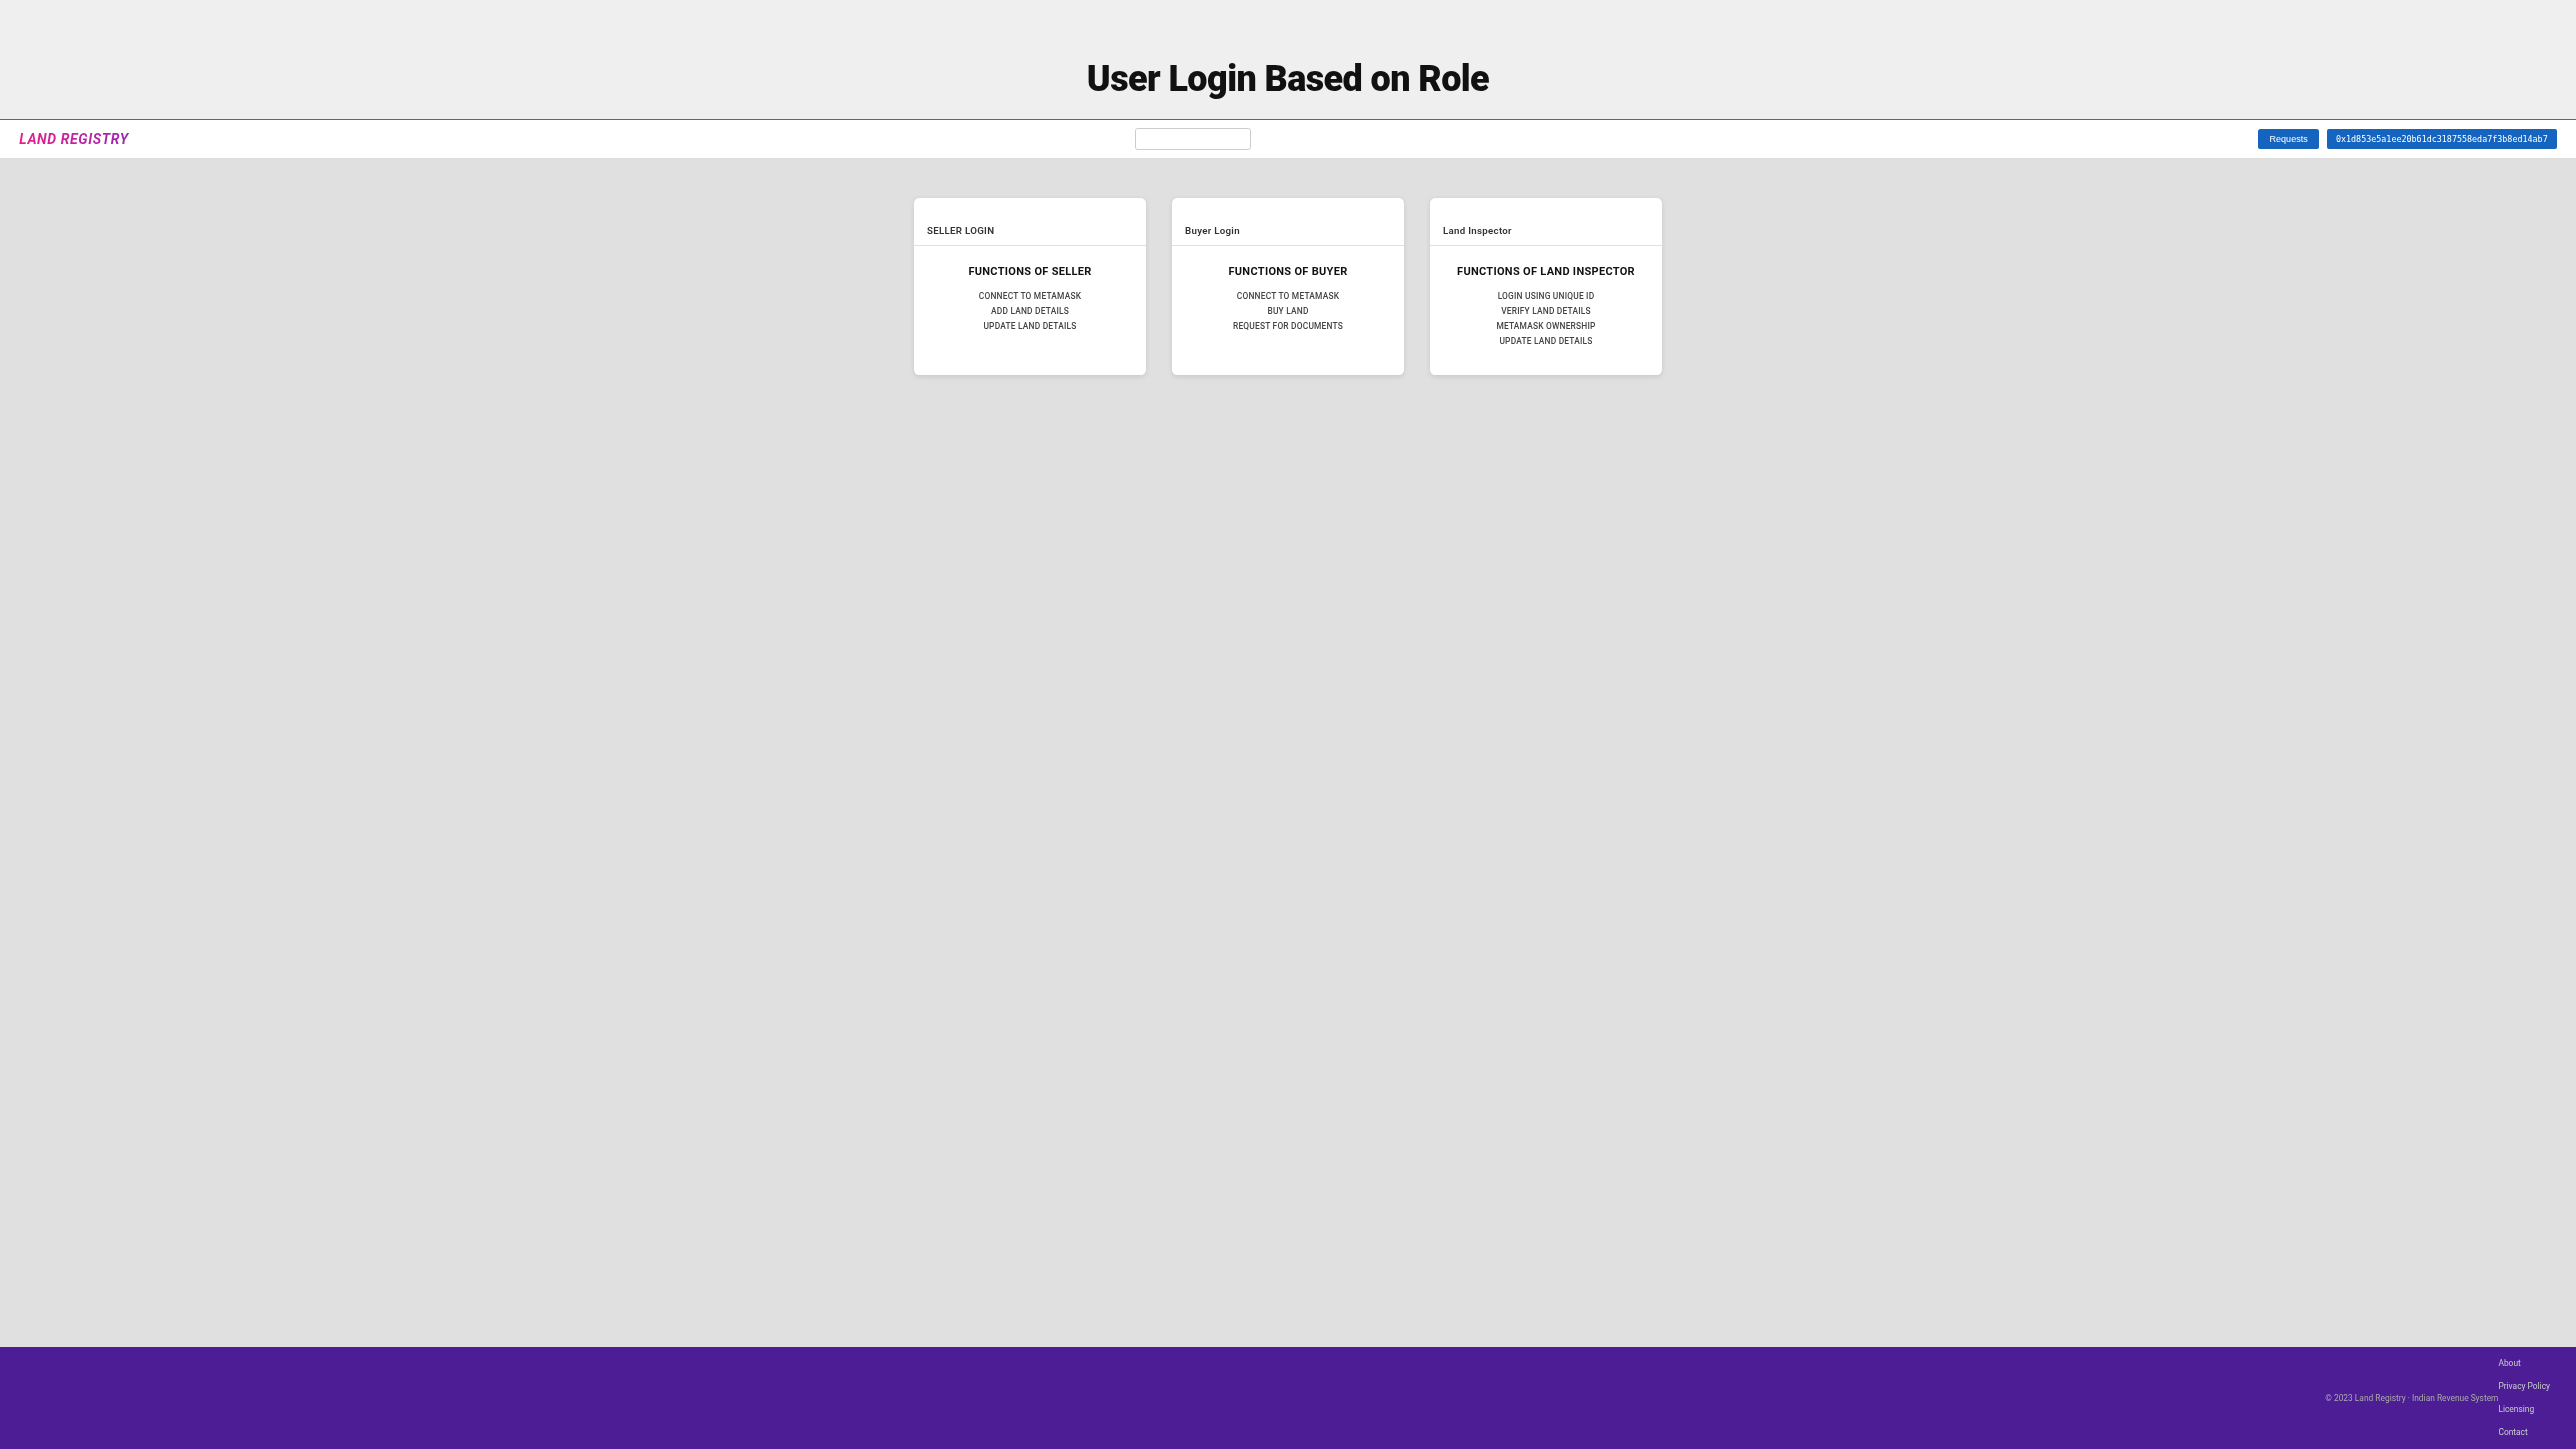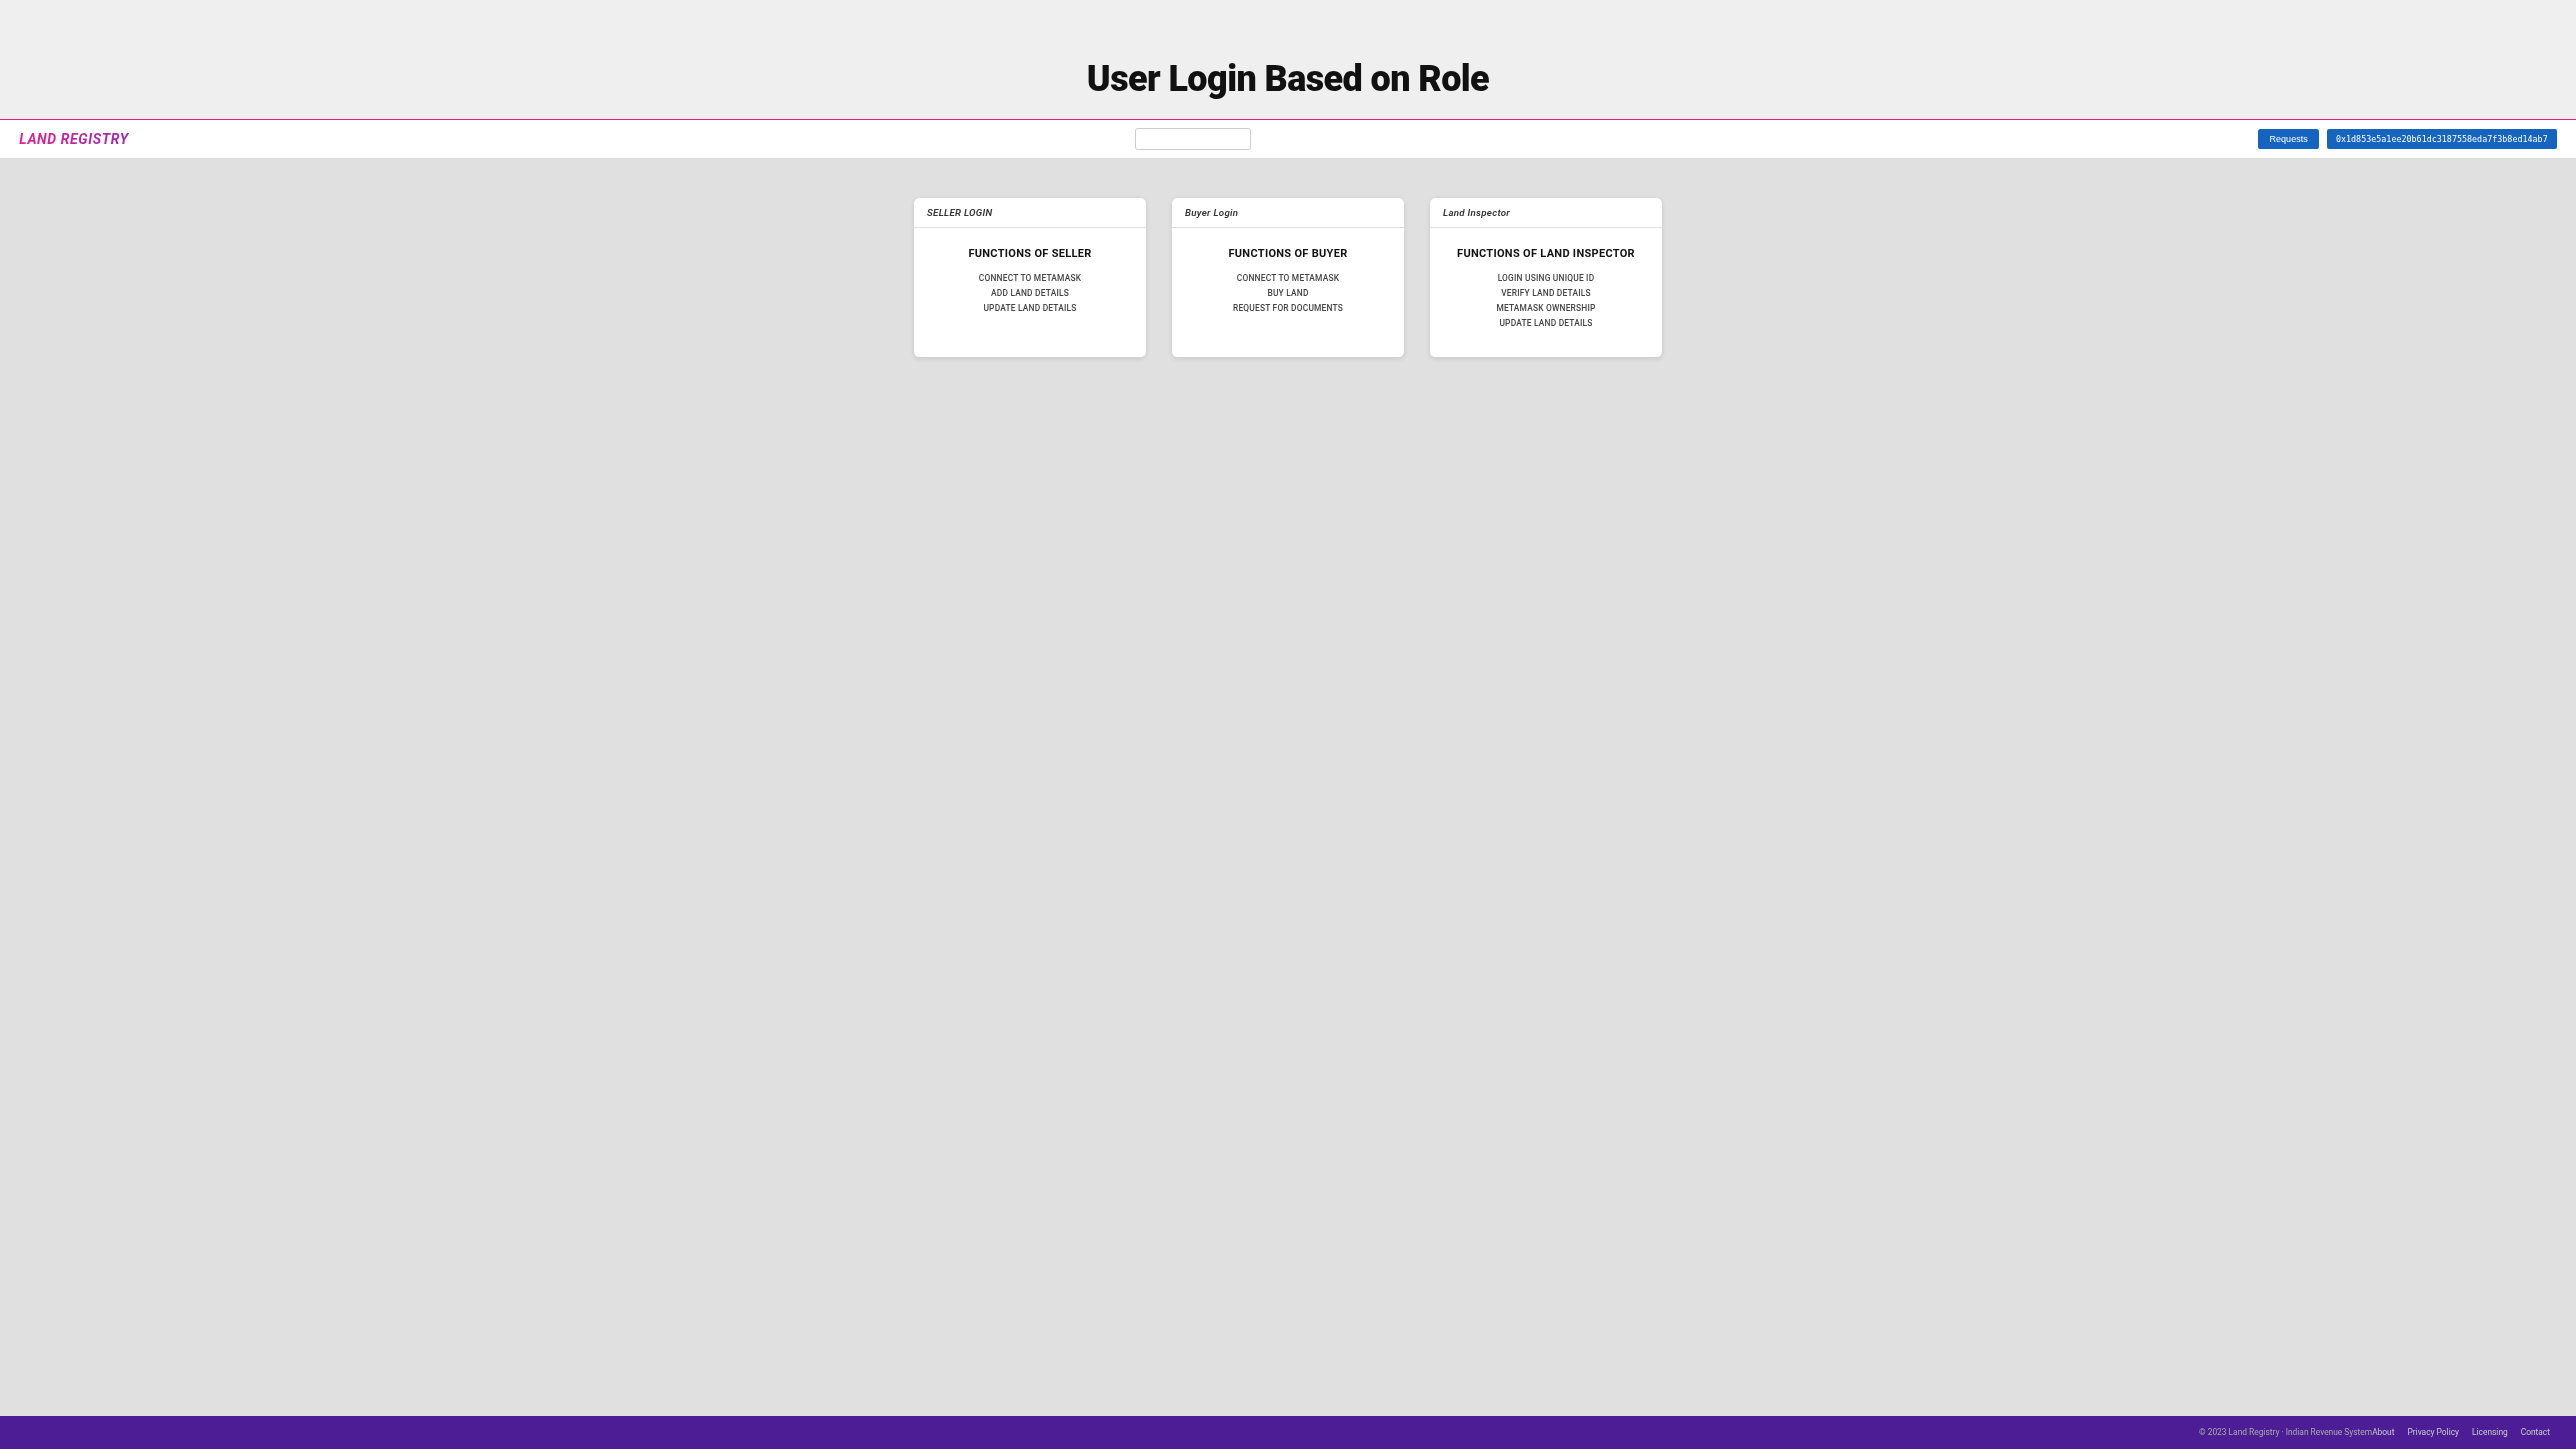--- a/index.html
+++ b/index.html
@@ -112,27 +112,26 @@
     .login-card {
       background-color: #fff;
       border-radius: 5.2px;
       box-shadow: 0 1.3px 5.2px rgba(0,0,0,0.1);
       flex: 1;
       max-width: 232px;
       overflow: hidden;
     }
 
     .card-header {
-      padding: 9px 13px 9px;
+      padding: 27px 13px 9px;
       border-bottom: 0.6px solid #e0e0e0;
       font-size: 9.7px;
       font-weight: 600;
       color: #333;
       letter-spacing: 0.3px;
-      font-style: italic;
     }
 
     .card-body {
       padding: 19.3px 13px 26px;
       text-align: center;
     }
 
     .functions-title {
       font-size: 11px;
       font-weight: 700;
@@ -164,20 +163,21 @@
       font-size: 8.4px;
     }
 
     .footer-copyright {
       color: #aaa;
     }
 
     .footer-links {
       display: flex;
       gap: 13px;
+      flex-direction: column;
     }
 
     .footer-links a {
       color: #ccc;
       text-decoration: none;
       font-size: 8.4px;
     }
   </style>
 </head>
 <body>

